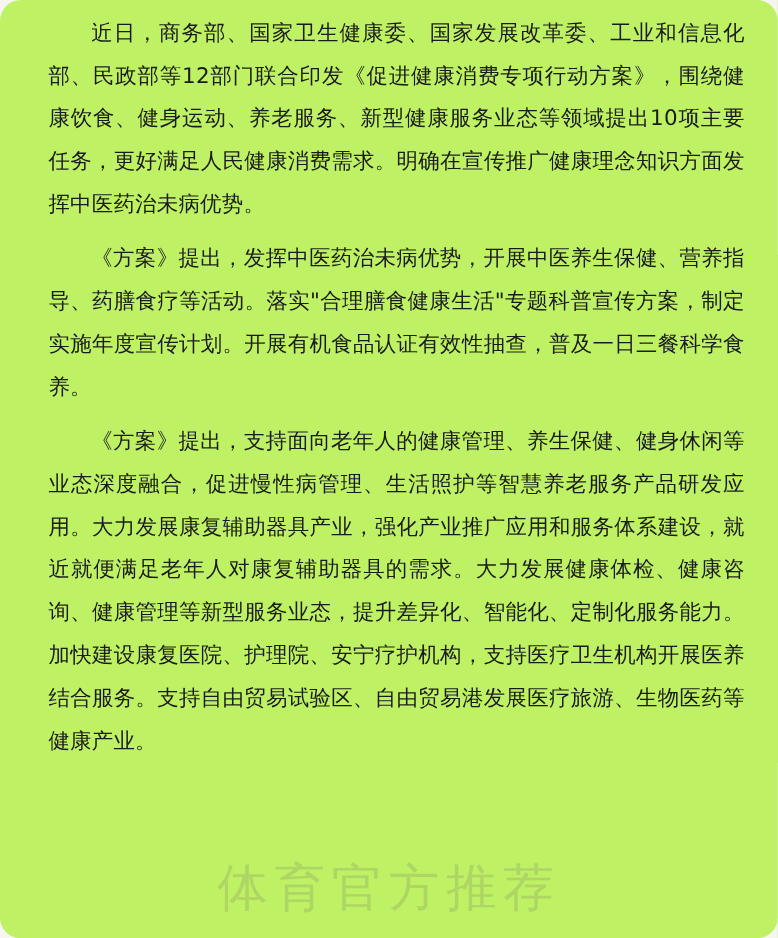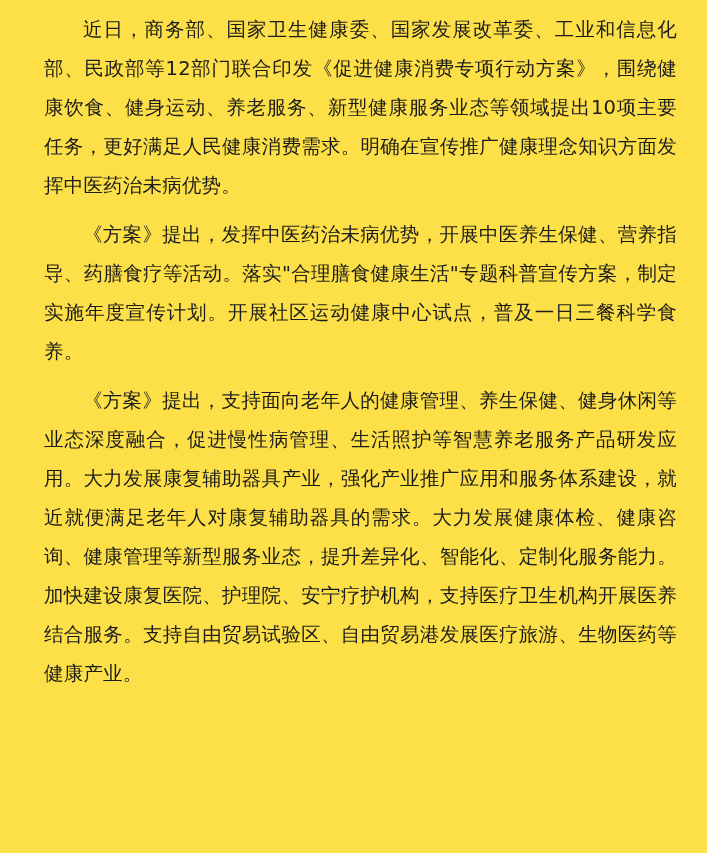--- a/index.html
+++ b/index.html
@@ -13,21 +13,22 @@
     font-family: "Liberation Sans", "DejaVu Sans", sans-serif;
     overflow: hidden;
     position: relative;
   }
   #page {
     position: relative;
     width: 707px;
     height: 853px;
     box-sizing: border-box;
     padding: 10px 30px 0 44px;
-    background: #fde047;
+    background: #bef264;
+    border-radius: 19px;
   }
   .para {
     font-size: 19.5px;
     line-height: 39px;
     color: #1b1b1b;
     text-align: justify;
     text-justify: inter-ideograph;
     text-indent: 2em;
     margin: 0 0 10px 0;
     letter-spacing: 0.2px;
@@ -49,17 +50,18 @@
     pointer-events: none;
     white-space: nowrap;
   }
 </style>
 </head>
 <body>
 
 <div id="page">
 
   <p class="para">近日，商务部、国家卫生健康委、国家发展改革委、工业和信息化部、民政部等12部门联合印发《促进健康消费专项行动方案》，围绕健康饮食、健身运动、养老服务、新型健康服务业态等领域提出10项主要任务，更好满足人民健康消费需求。明确在宣传推广健康理念知识方面发挥中医药治未病优势。</p>
-  <p class="para">《方案》提出，发挥中医药治未病优势，开展中医养生保健、营养指导、药膳食疗等活动。落实"合理膳食健康生活"专题科普宣传方案，制定实施年度宣传计划。开展社区运动健康中心试点，普及一日三餐科学食养。</p>
+  <p class="para">《方案》提出，发挥中医药治未病优势，开展中医养生保健、营养指导、药膳食疗等活动。落实"合理膳食健康生活"专题科普宣传方案，制定实施年度宣传计划。开展有机食品认证有效性抽查，普及一日三餐科学食养。</p>
   <p class="para">《方案》提出，支持面向老年人的健康管理、养生保健、健身休闲等业态深度融合，促进慢性病管理、生活照护等智慧养老服务产品研发应用。大力发展康复辅助器具产业，强化产业推广应用和服务体系建设，就近就便满足老年人对康复辅助器具的需求。大力发展健康体检、健康咨询、健康管理等新型服务业态，提升差异化、智能化、定制化服务能力。加快建设康复医院、护理院、安宁疗护机构，支持医疗卫生机构开展医养结合服务。支持自由贸易试验区、自由贸易港发展医疗旅游、生物医药等健康产业。</p>
 
+  <div class="watermark">体育官方推荐</div>
 
 </div>
 
 </body></html>

